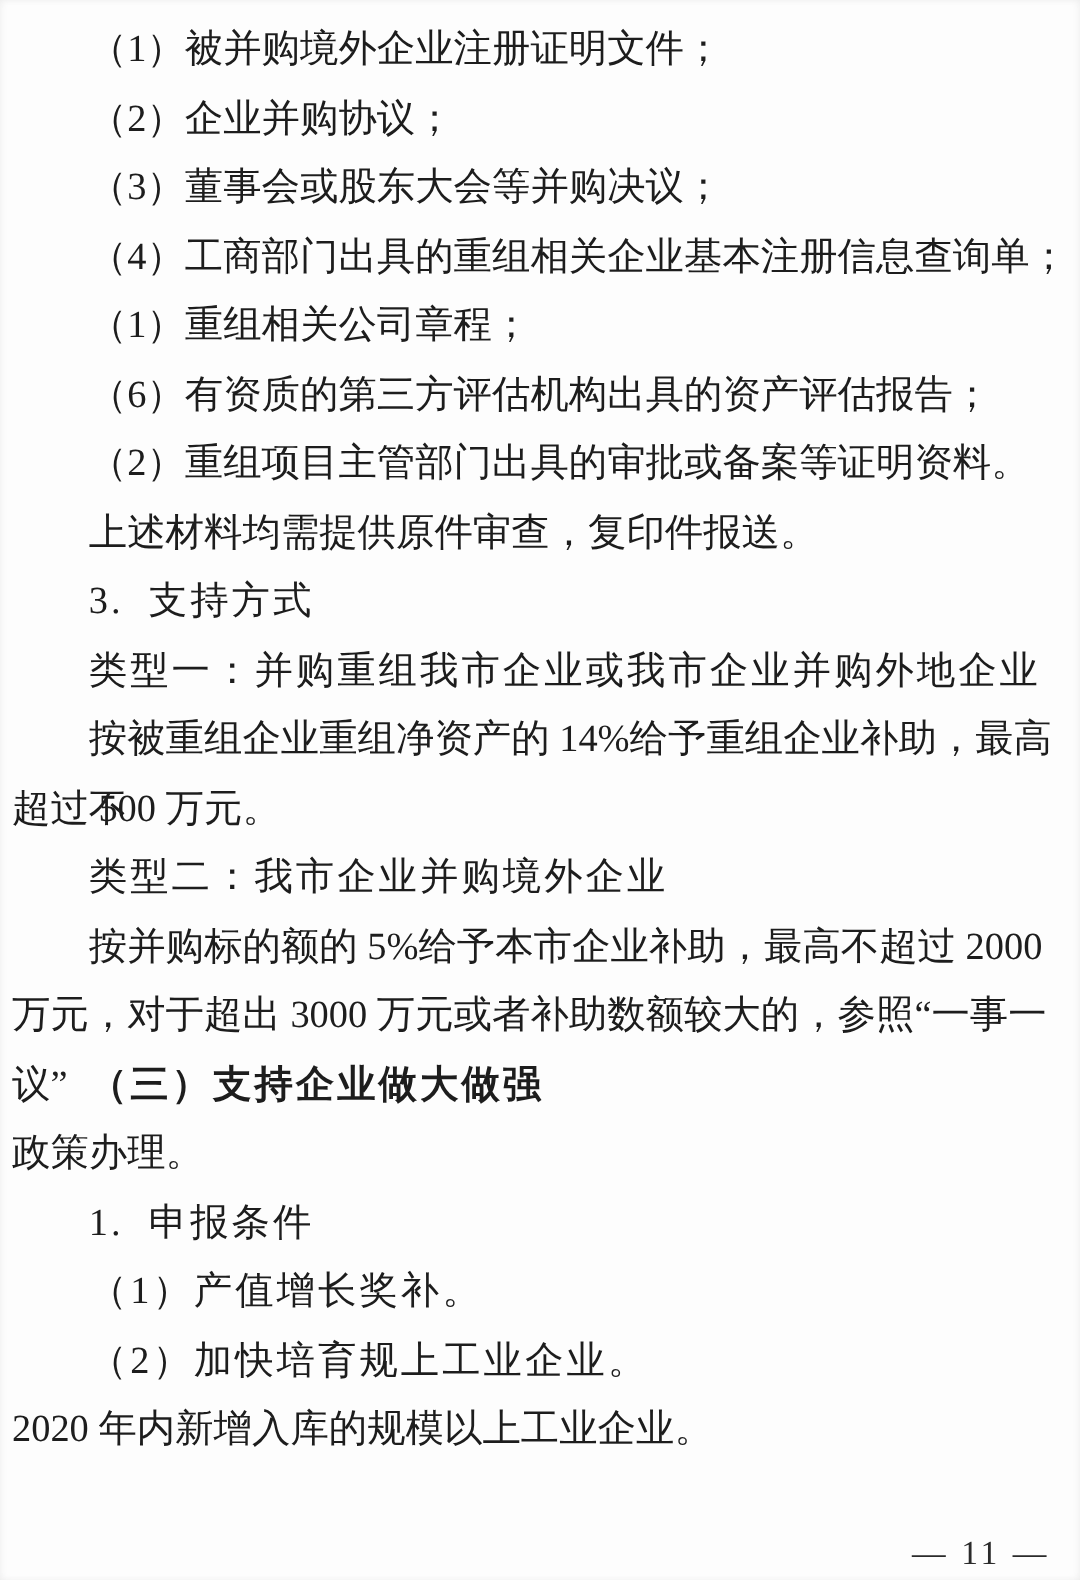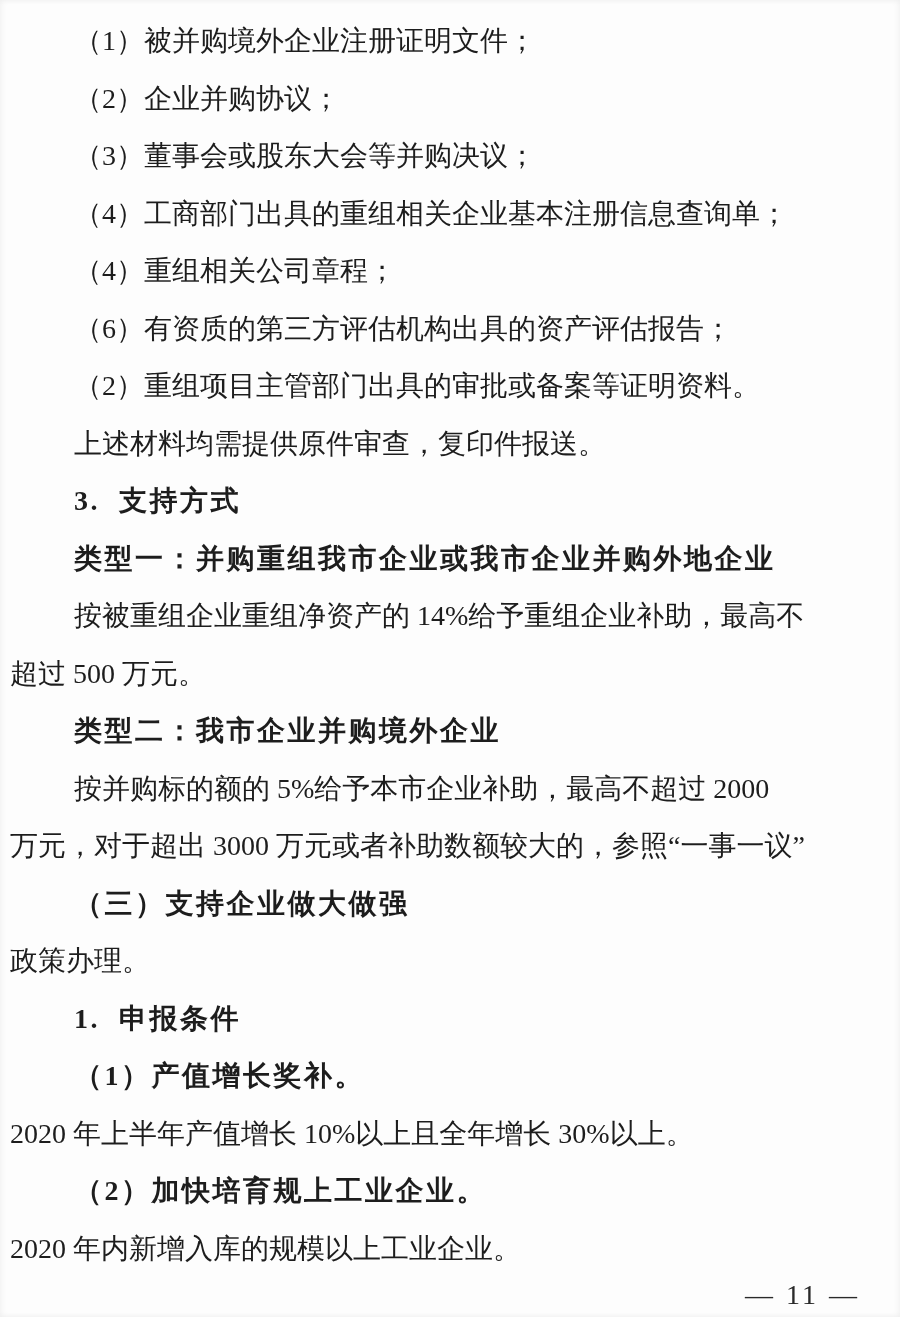--- a/index.html
+++ b/index.html
@@ -13,71 +13,69 @@
     height: 1317px;
     margin: 0 auto;
     background: #fdfdfd;
     overflow: hidden;
     font-family: "Liberation Serif", "DejaVu Serif", serif;
     color: #1d1d1d;
     box-shadow: inset 2px 0 6px rgba(0,0,0,0.04), inset -2px 0 6px rgba(0,0,0,0.04);
   }
   .content {
     padding: 12px 8px 0 10px;
-    font-size: 28px;
+    font-size: 32px;
     line-height: 57.5px;
   }
   .line {
     white-space: pre-wrap;
     height: 57.5px;
   }
   .indent {
     padding-left: 64px;
   }
   
   .kai {
     letter-spacing: 2.5px;
-    font-weight: bold;
   }
   .kai-bold {
     letter-spacing: 2.5px;
     font-weight: 700;
   }
   .page-number {
     position: absolute;
-    right: 40px;
+    right: 25px;
     bottom: 6px;
     font-size: 28px;
     letter-spacing: 3px;
     color: #2a2a2a;
     white-space: pre;
   }
 </style>
 </head>
 <body>
 
 <div class="page">
   <div class="content">
     <div class="line indent">（1）被并购境外企业注册证明文件；</div>
     <div class="line indent">（2）企业并购协议；</div>
     <div class="line indent">（3）董事会或股东大会等并购决议；</div>
     <div class="line indent">（4）工商部门出具的重组相关企业基本注册信息查询单；</div>
-    <div class="line indent">（4）重组相关公司章程；</div>
+    <div class="line indent">（1）重组相关公司章程；</div>
     <div class="line indent">（6）有资质的第三方评估机构出具的资产评估报告；</div>
     <div class="line indent">（2）重组项目主管部门出具的审批或备案等证明资料。</div>
     <div class="line indent">上述材料均需提供原件审查，复印件报送。</div>
     <div class="line indent kai">3.  支持方式</div>
     <div class="line indent kai">类型一：并购重组我市企业或我市企业并购外地企业</div>
     <div class="line indent">按被重组企业重组净资产的 14%给予重组企业补助，最高不</div>
     <div class="line">超过 500 万元。</div>
     <div class="line indent kai">类型二：我市企业并购境外企业</div>
     <div class="line indent">按并购标的额的 5%给予本市企业补助，最高不超过 2000</div>
     <div class="line">万元，对于超出 3000 万元或者补助数额较大的，参照“一事一议”</div>
     <div class="line indent kai-bold">（三）支持企业做大做强</div>
     <div class="line">政策办理。</div>
     <div class="line indent kai">1.  申报条件</div>
     <div class="line indent kai">（1）产值增长奖补。</div>
-    <div class="line">2020 年上半年产值增长 10%以上且全年增长 30%以上。</div>
     <div class="line indent kai">（2）加快培育规上工业企业。</div>
     <div class="line">2020 年内新增入库的规模以上工业企业。</div>
   </div>
   <div class="page-number">— 11 —</div>
 </div>
 
 </body></html>

